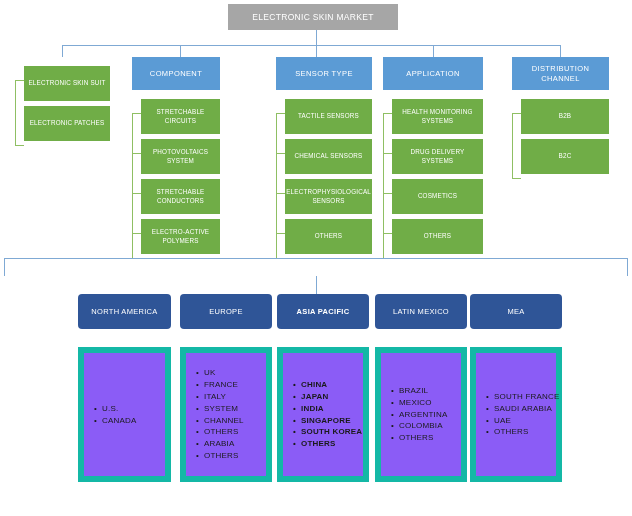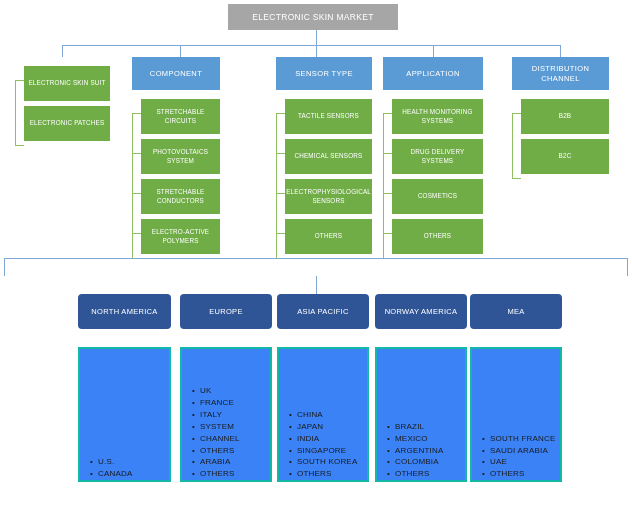--- a/index.html
+++ b/index.html
@@ -139,26 +139,26 @@
     height: 35px;
     border-radius: 4px;
     display: flex;
     align-items: center;
     justify-content: center;
     text-align: center;
     box-sizing: border-box;
   }
   .region-box {
     margin-top: 18px;
-    background: #3b82f6;
-    border: 2px solid #14b8a6;
+    background: #8b5cf6;
+    border: 6px solid #14b8a6;
     height: 135px;
     box-sizing: border-box;
     display: flex;
-    align-items: flex-end;
+    align-items: center;
     padding-left: 10px;
   }
   .region-list {
     margin: 0;
     padding: 0;
     list-style: none;
   }
   .region-list li {
     font-size: 8px;
     color: #1a1a1a;
@@ -276,36 +276,36 @@
         <li>ITALY</li>
         <li>SYSTEM</li>
         <li>CHANNEL</li>
         <li>OTHERS</li>
         <li>ARABIA</li>
         <li>OTHERS</li>
       </ul>
     </div>
   </div>
 
-  <div class="region-col" style="left:277px; width:92px;">
+  <div class="region-col" style="left:277px; width:92px;font-weight:bold;">
     <div class="region-header">ASIA PACIFIC</div>
     <div class="region-box">
       <ul class="region-list">
         <li>CHINA</li>
         <li>JAPAN</li>
         <li>INDIA</li>
         <li>SINGAPORE</li>
         <li>SOUTH KOREA</li>
         <li>OTHERS</li>
       </ul>
     </div>
   </div>
 
   <div class="region-col" style="left:375px; width:92px;">
-    <div class="region-header">NORWAY AMERICA</div>
+    <div class="region-header">LATIN MEXICO</div>
     <div class="region-box">
       <ul class="region-list">
         <li>BRAZIL</li>
         <li>MEXICO</li>
         <li>ARGENTINA</li>
         <li>COLOMBIA</li>
         <li>OTHERS</li>
       </ul>
     </div>
   </div>

